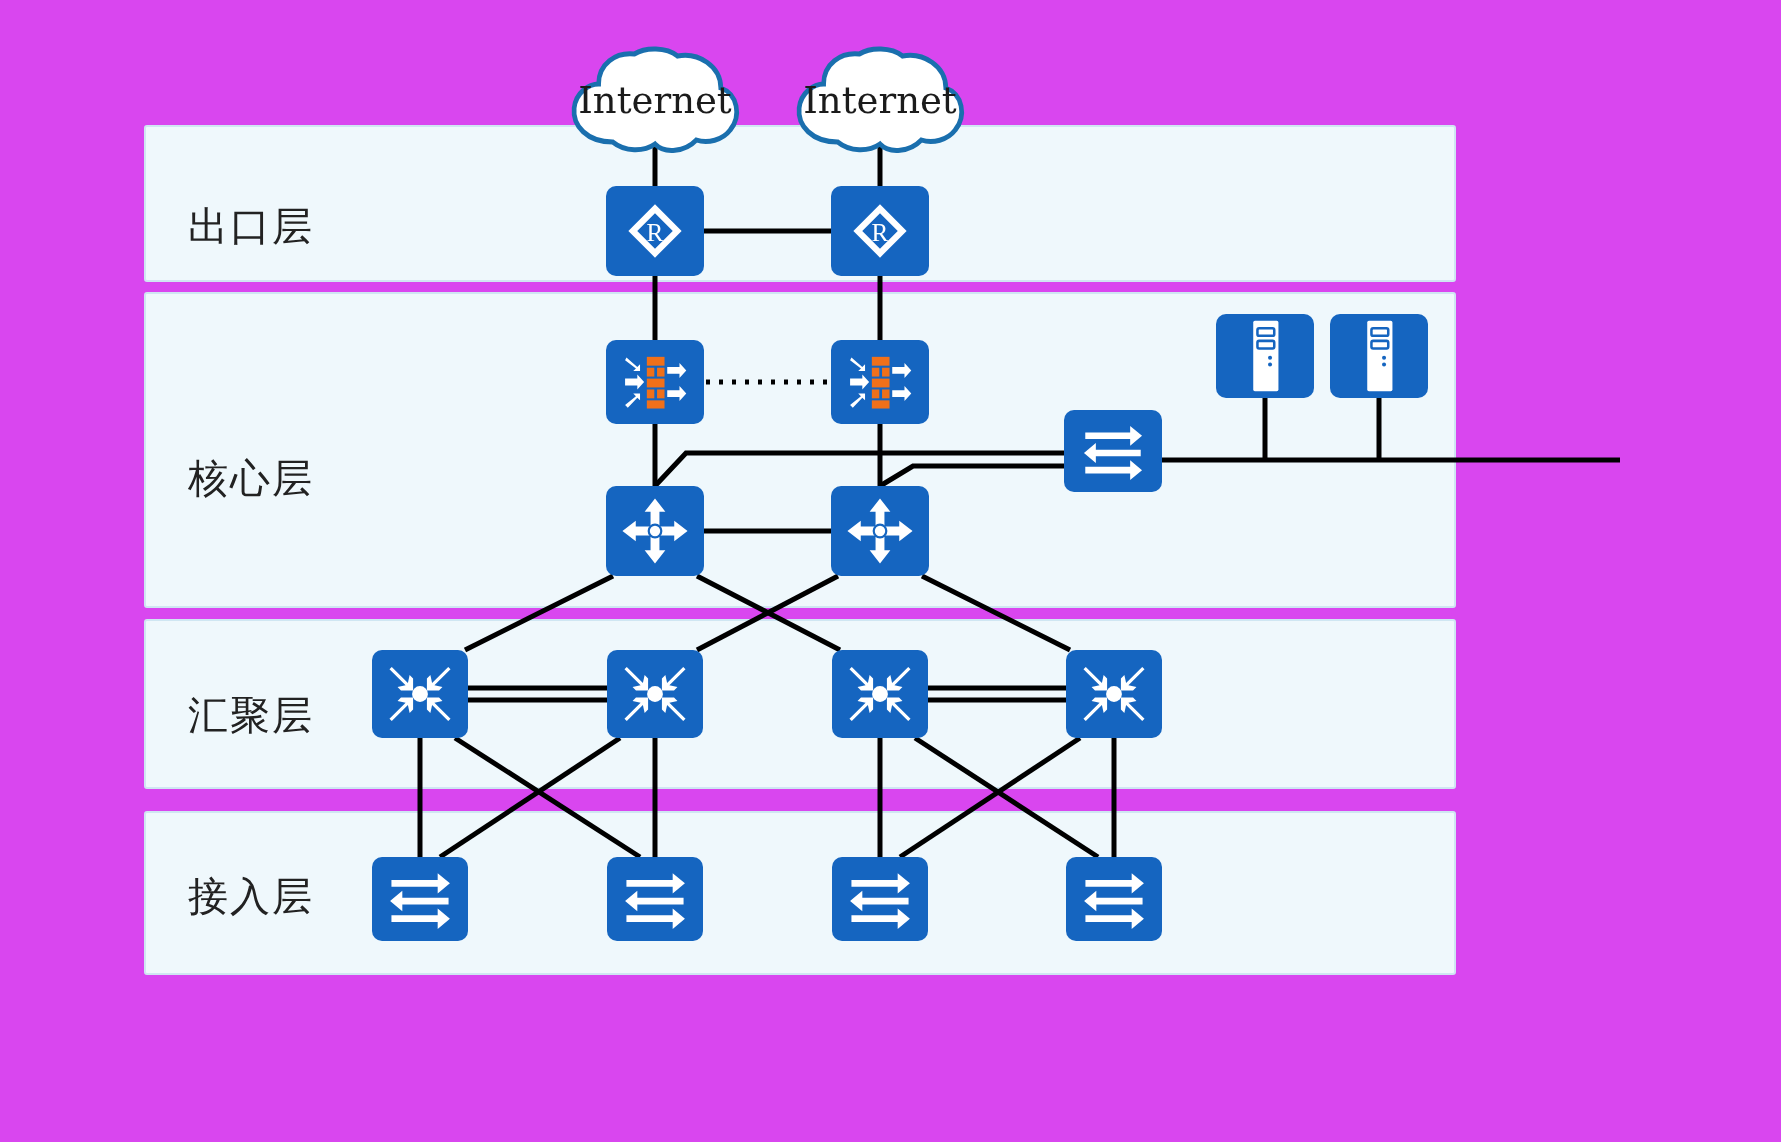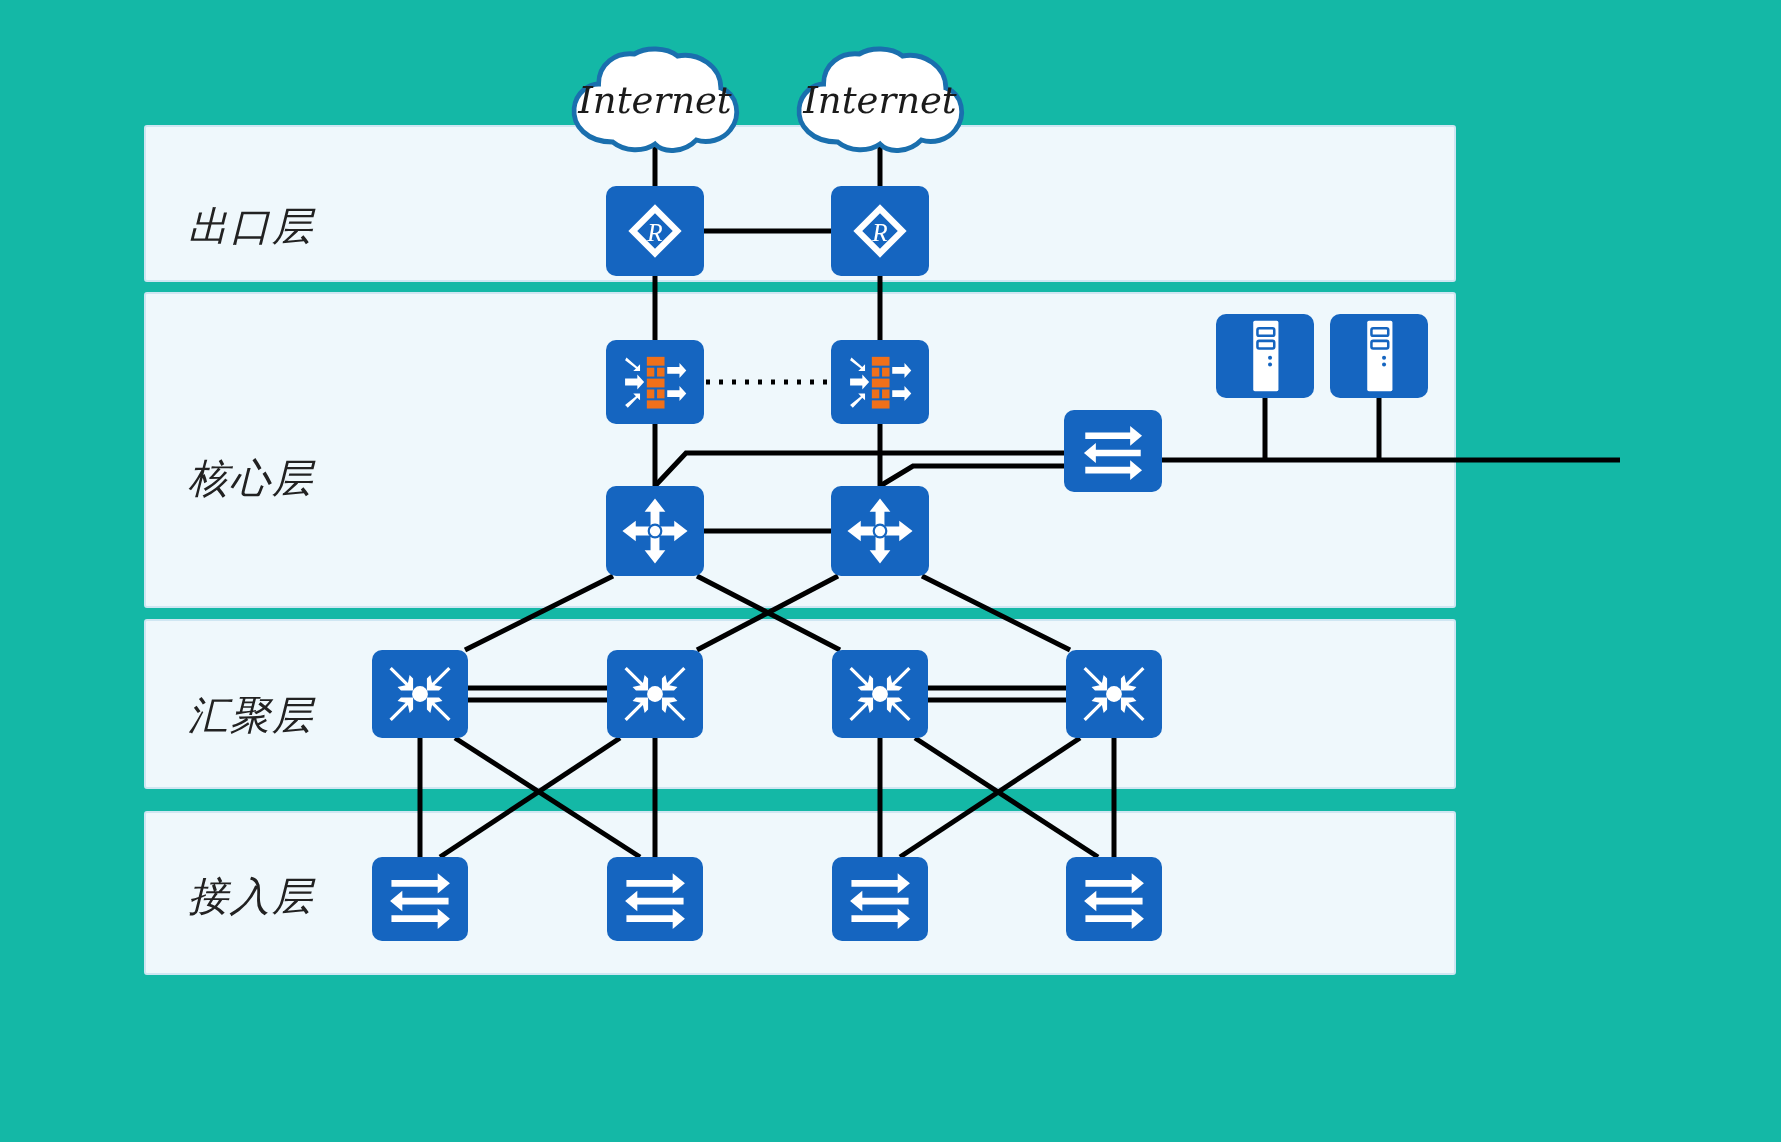--- a/index.html
+++ b/index.html
@@ -6,23 +6,22 @@
   * { box-sizing: border-box; }
   html, body {
     margin: 0; padding: 0;
     background: #ffffff;
     font-family: "Liberation Sans", "DejaVu Sans", sans-serif;
   }
   #stage {
     position: relative;
     width: 1781px;
     height: 1142px;
-    background: #14b8a6;
+    background: #d946ef;
     overflow: hidden;
-    font-style: italic;
   }
   #topology-svg {
     position: absolute;
     left: 0; top: 0;
     width: 1781px;
     height: 1142px;
   }
   .layer-label {
     font-family: "DejaVu Sans", "Liberation Sans", sans-serif;
     font-size: 40px;

